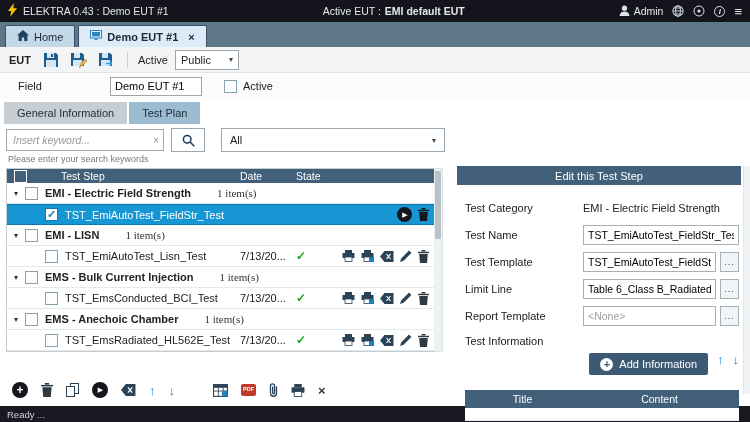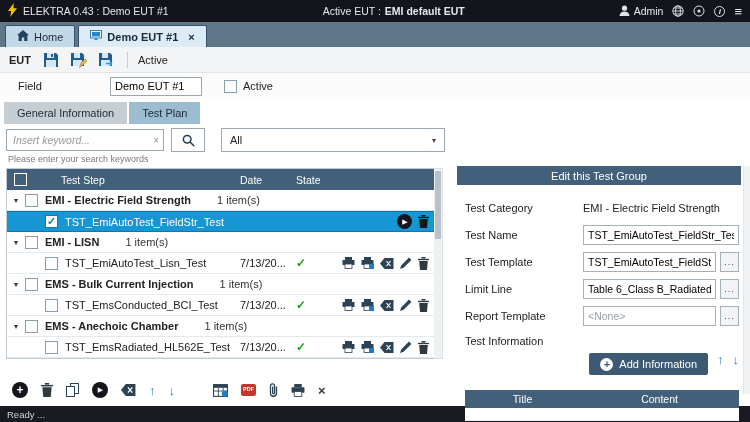--- a/index.html
+++ b/index.html
@@ -62,32 +62,32 @@
   .search-wrap { position:relative; width:158px; height:22px; border:1px solid #9aa7af; background:#fde047; display:flex; align-items:center; }
   input.search { border:none; outline:none; width:100%; height:100%; font-size:10.5px; padding:0 16px 0 6px; font-family:inherit; }
   input.search::placeholder { font-style:italic; color:#999; }
   .clear-x { position:absolute; right:4px; color:#8a9197; font-size:10px; cursor:pointer; }
   .search-btn { width:34px; height:24px; border:1px solid #9aa7af; background:#fff; margin-left:7px; }
   .filter-select { flex:1; margin-left:16px; margin-right:7px; border:1px solid #9aa7af; height:24px; display:flex; align-items:center; justify-content:space-between; padding:0 8px; background:#fff; cursor:pointer; }
   .hint { font-size:9px; color:#767c80; margin:2px 0 4px 2px; flex:0 0 auto; }
 
   .table-wrap { display:flex; flex:0 0 auto; }
   .ttable { width:428px; border:1px solid #c2ccd2; border-right:none; }
-  .thead { display:flex; align-items:center; background:#42607a; color:#fff; height:21px; font-size:10.5px; }
+  .thead { display:flex; align-items:center; background:#42607a; color:#fff; height:14px; font-size:10.5px; }
   .col-check { width:26px; display:flex; justify-content:center; flex:0 0 auto; }
   .col-name { flex:1; min-width:0; display:flex; align-items:center; }
   .thead .col-name { padding-left:28px; }
   .col-date { width:56px; flex:0 0 auto; }
   .col-state { width:34px; flex:0 0 auto; display:flex; justify-content:flex-start; }
   .col-actions { width:104px; flex:0 0 auto; display:flex; align-items:center; justify-content:flex-end; gap:6px; padding-right:5px; }
   .trow { display:flex; align-items:center; height:21px; border-bottom:1px solid #e4e9ec; background:#fff; }
   .gcaret { width:18px; text-align:center; font-size:8px; color:#333; flex:0 0 auto; cursor:pointer; }
   .gcaret::after { content:"\25BE"; }
   .gname { font-weight:bold; margin-left:7px; white-space:nowrap; }
-  .gcount { margin-left:26px; color:#333; }
+  .gcount { margin-left:26px; color:#333;font-family:Liberation Serif, serif; }
   .tindent { width:38px; flex:0 0 auto; }
   .tname { margin-left:7px; white-space:nowrap; overflow:hidden; text-overflow:ellipsis; }
   .trow.sel { background:#1697d4; color:#fff; border-top:1px solid #0e76ab; border-bottom:1px solid #0e76ab; }
   .state-check { color:#18a018; font-weight:bold; font-size:12px; line-height:1; }
   .state-check::after { content:"\2713"; }
   .play-circle { width:15px; height:15px; border-radius:50%; background:#15151d; color:#fff; }
   .play-circle .icon-play { font-size:7px; line-height:1; margin-left:1px; }
   .icon-play::after { content:"\25B6"; }
   .vscroll { width:9px; background:#eef1f2; border:1px solid #dde2e5; border-left:none; position:relative; flex:0 0 auto; }
   .vthumb { position:absolute; top:2px; left:1px; right:1px; height:68px; background:#b9c2c8; }
@@ -209,20 +209,24 @@
     <button class="tool-btn">
         <svg width="17" height="16" viewBox="0 0 17 16">
           <path d="M1 1h11l2 2v11H1z" fill="#1e5e8e"></path>
           <rect x="4" y="1" width="6" height="5" fill="#d6e7f4"></rect>
           <rect x="3" y="8" width="9" height="6" fill="#d6e7f4"></rect>
           <path d="M8 11.5h6m0 0-2.2-2.2M14 11.5l-2.2 2.2" stroke="#2d9ae0" stroke-width="1.5" fill="none"></path>
         </svg>
       </button>
     <span class="vsep"></span>
     <span>Active</span>
+    <div class="select">
+      <span>Public</span>
+      <span class="icon-caret"></span>
+    </div>
   </div>
 
   <div class="name-row">
     <span class="nr-label">Field</span>
     <input class="text name-input" value="Demo EUT #1" style="">
     <span class="cb active-cb"></span>
     <span>Active</span>
   </div>
 
   <div class="tabstrip">
@@ -504,21 +508,21 @@
               <rect x="0.5" y="3" width="12" height="5" rx="0.5" fill="#2c4356"></rect>
               <rect x="3" y="7" width="7" height="4.5" fill="#fff" stroke="#2c4356" stroke-width="0.8"></rect>
             </svg>
           </button>
         <button class="xdark icon-x"></button>
       </div>
     </div>
 
     <div class="rpanel">
       <div class="rp-track"></div>
-      <div class="rp-header">Edit this Test Group</div>
+      <div class="rp-header">Edit this Test Step</div>
       <div class="rp-body">
         <div class="rp-row">
           <span class="rp-label">Test Category</span>
           <span class="rp-value">EMI - Electric Field Strength</span>
         </div>
         <div class="rp-row">
           <span class="rp-label">Test Name</span>
           <input class="rp-input" value="TST_EmiAutoTest_FieldStr_Test" style="">
         </div>
         <div class="rp-row">

